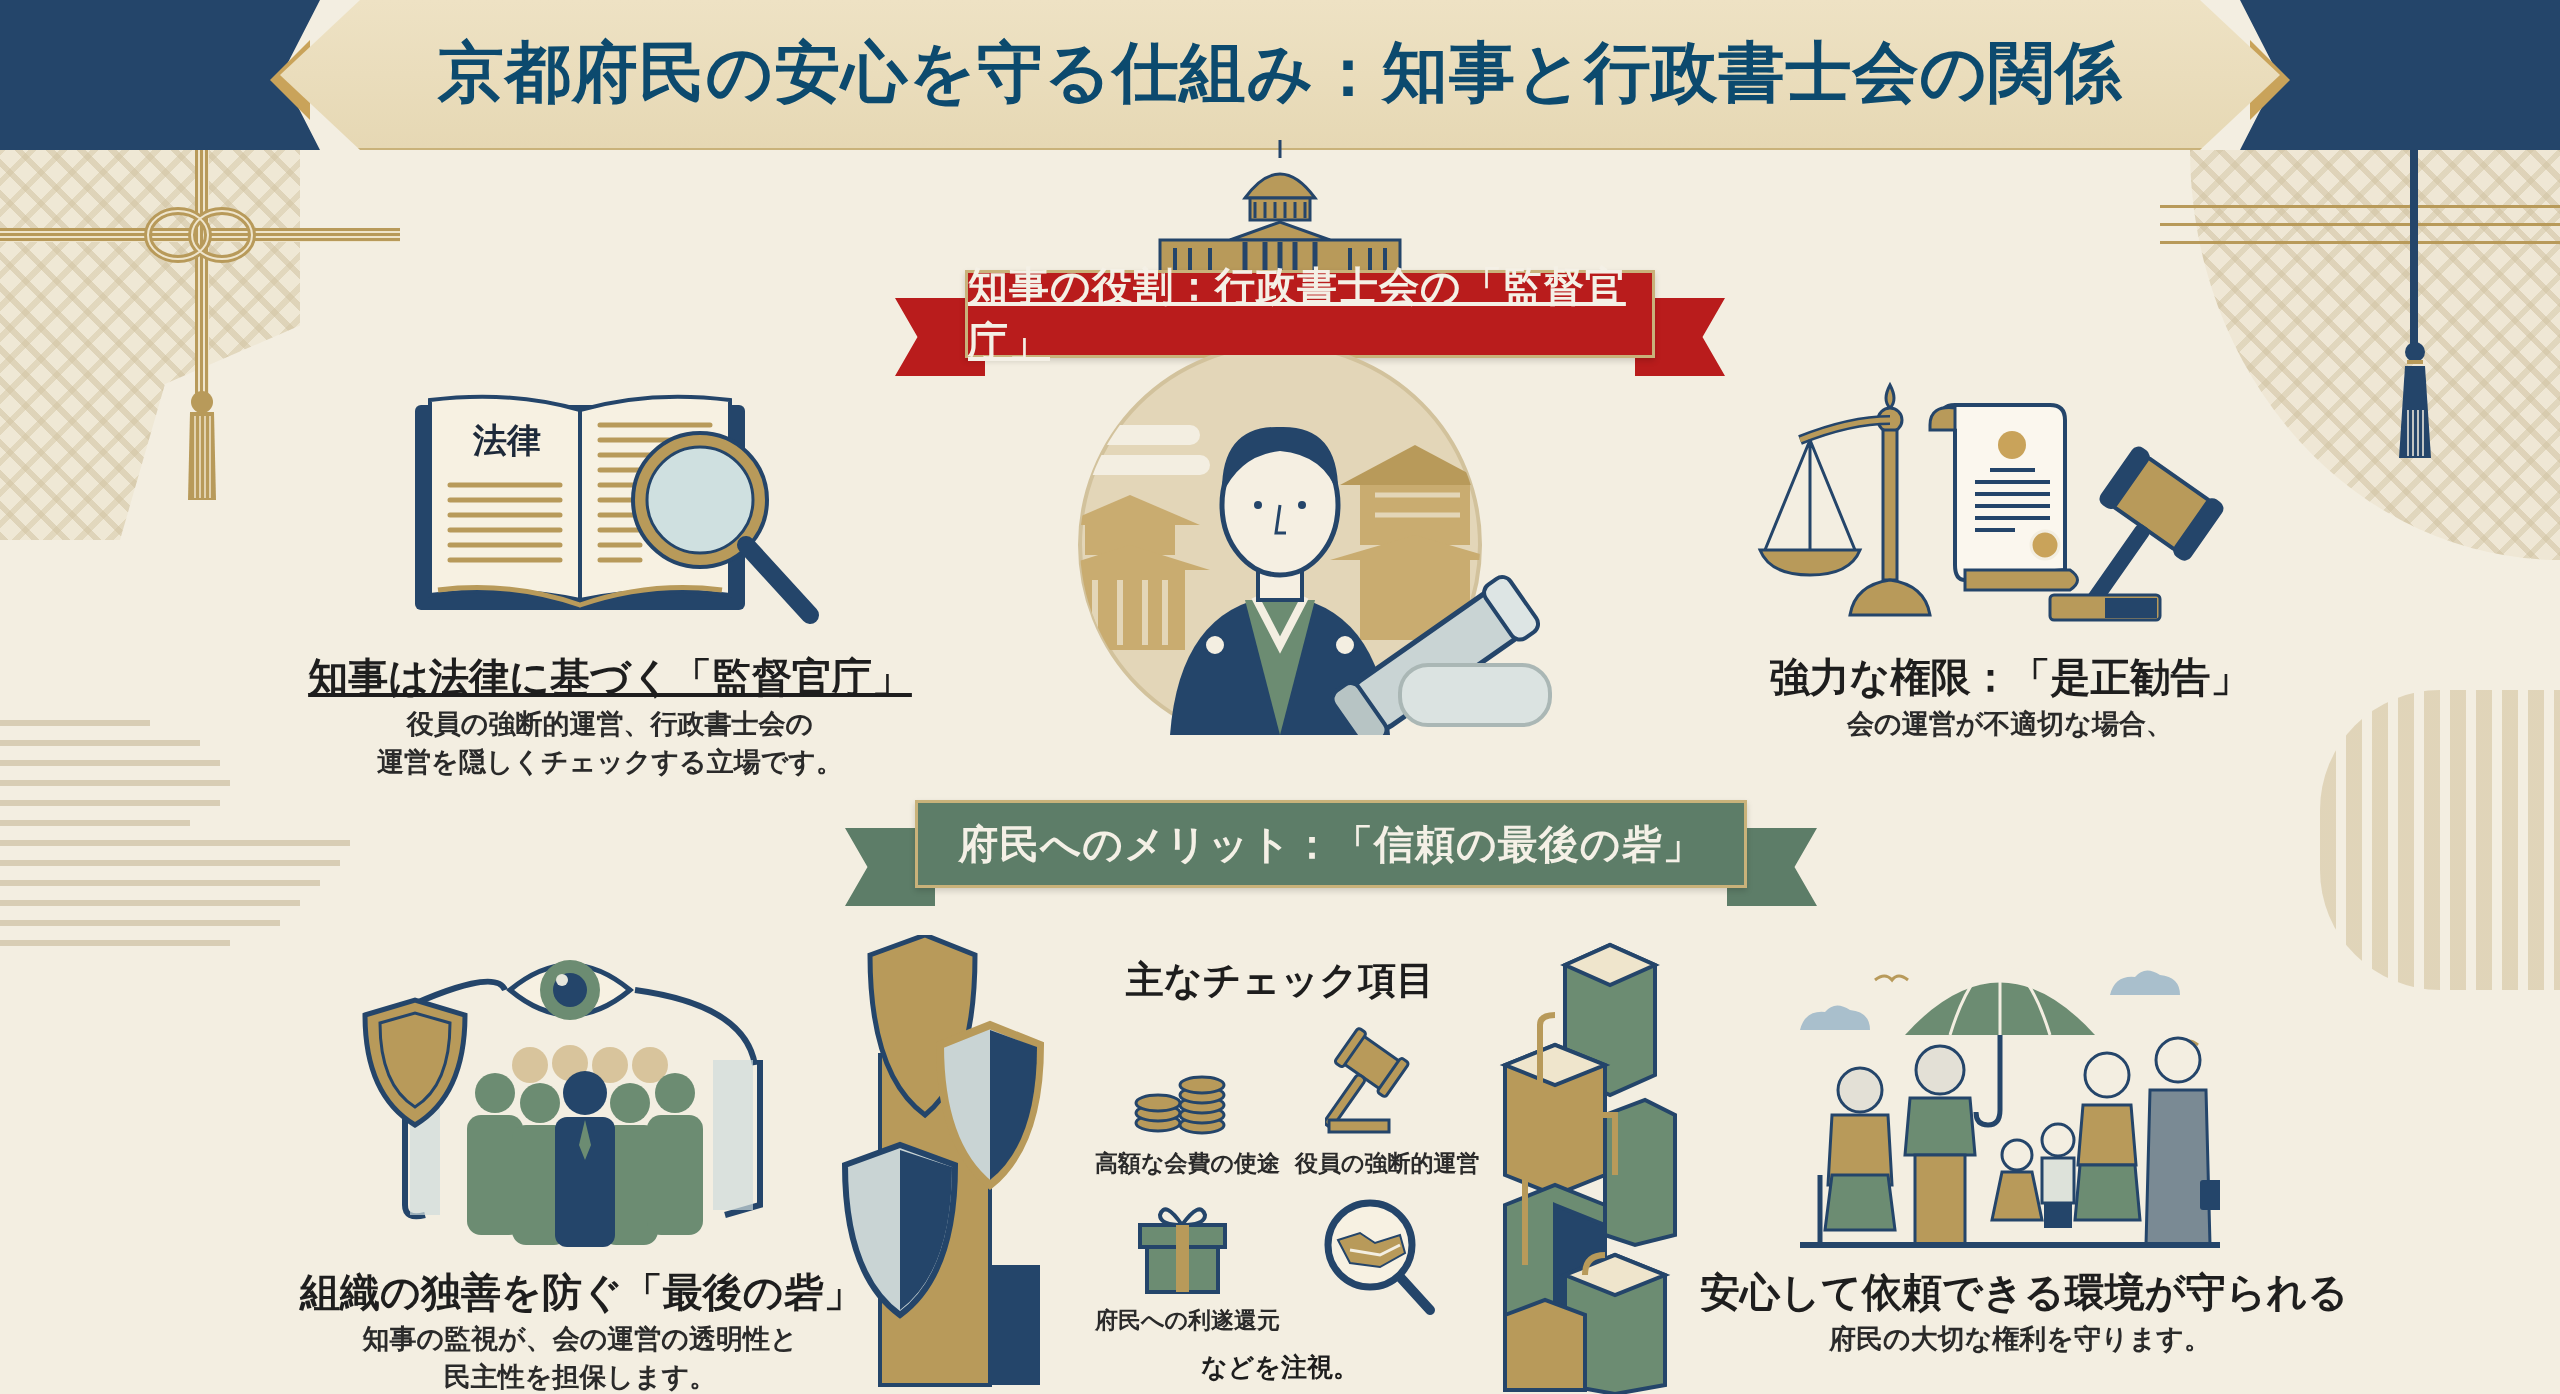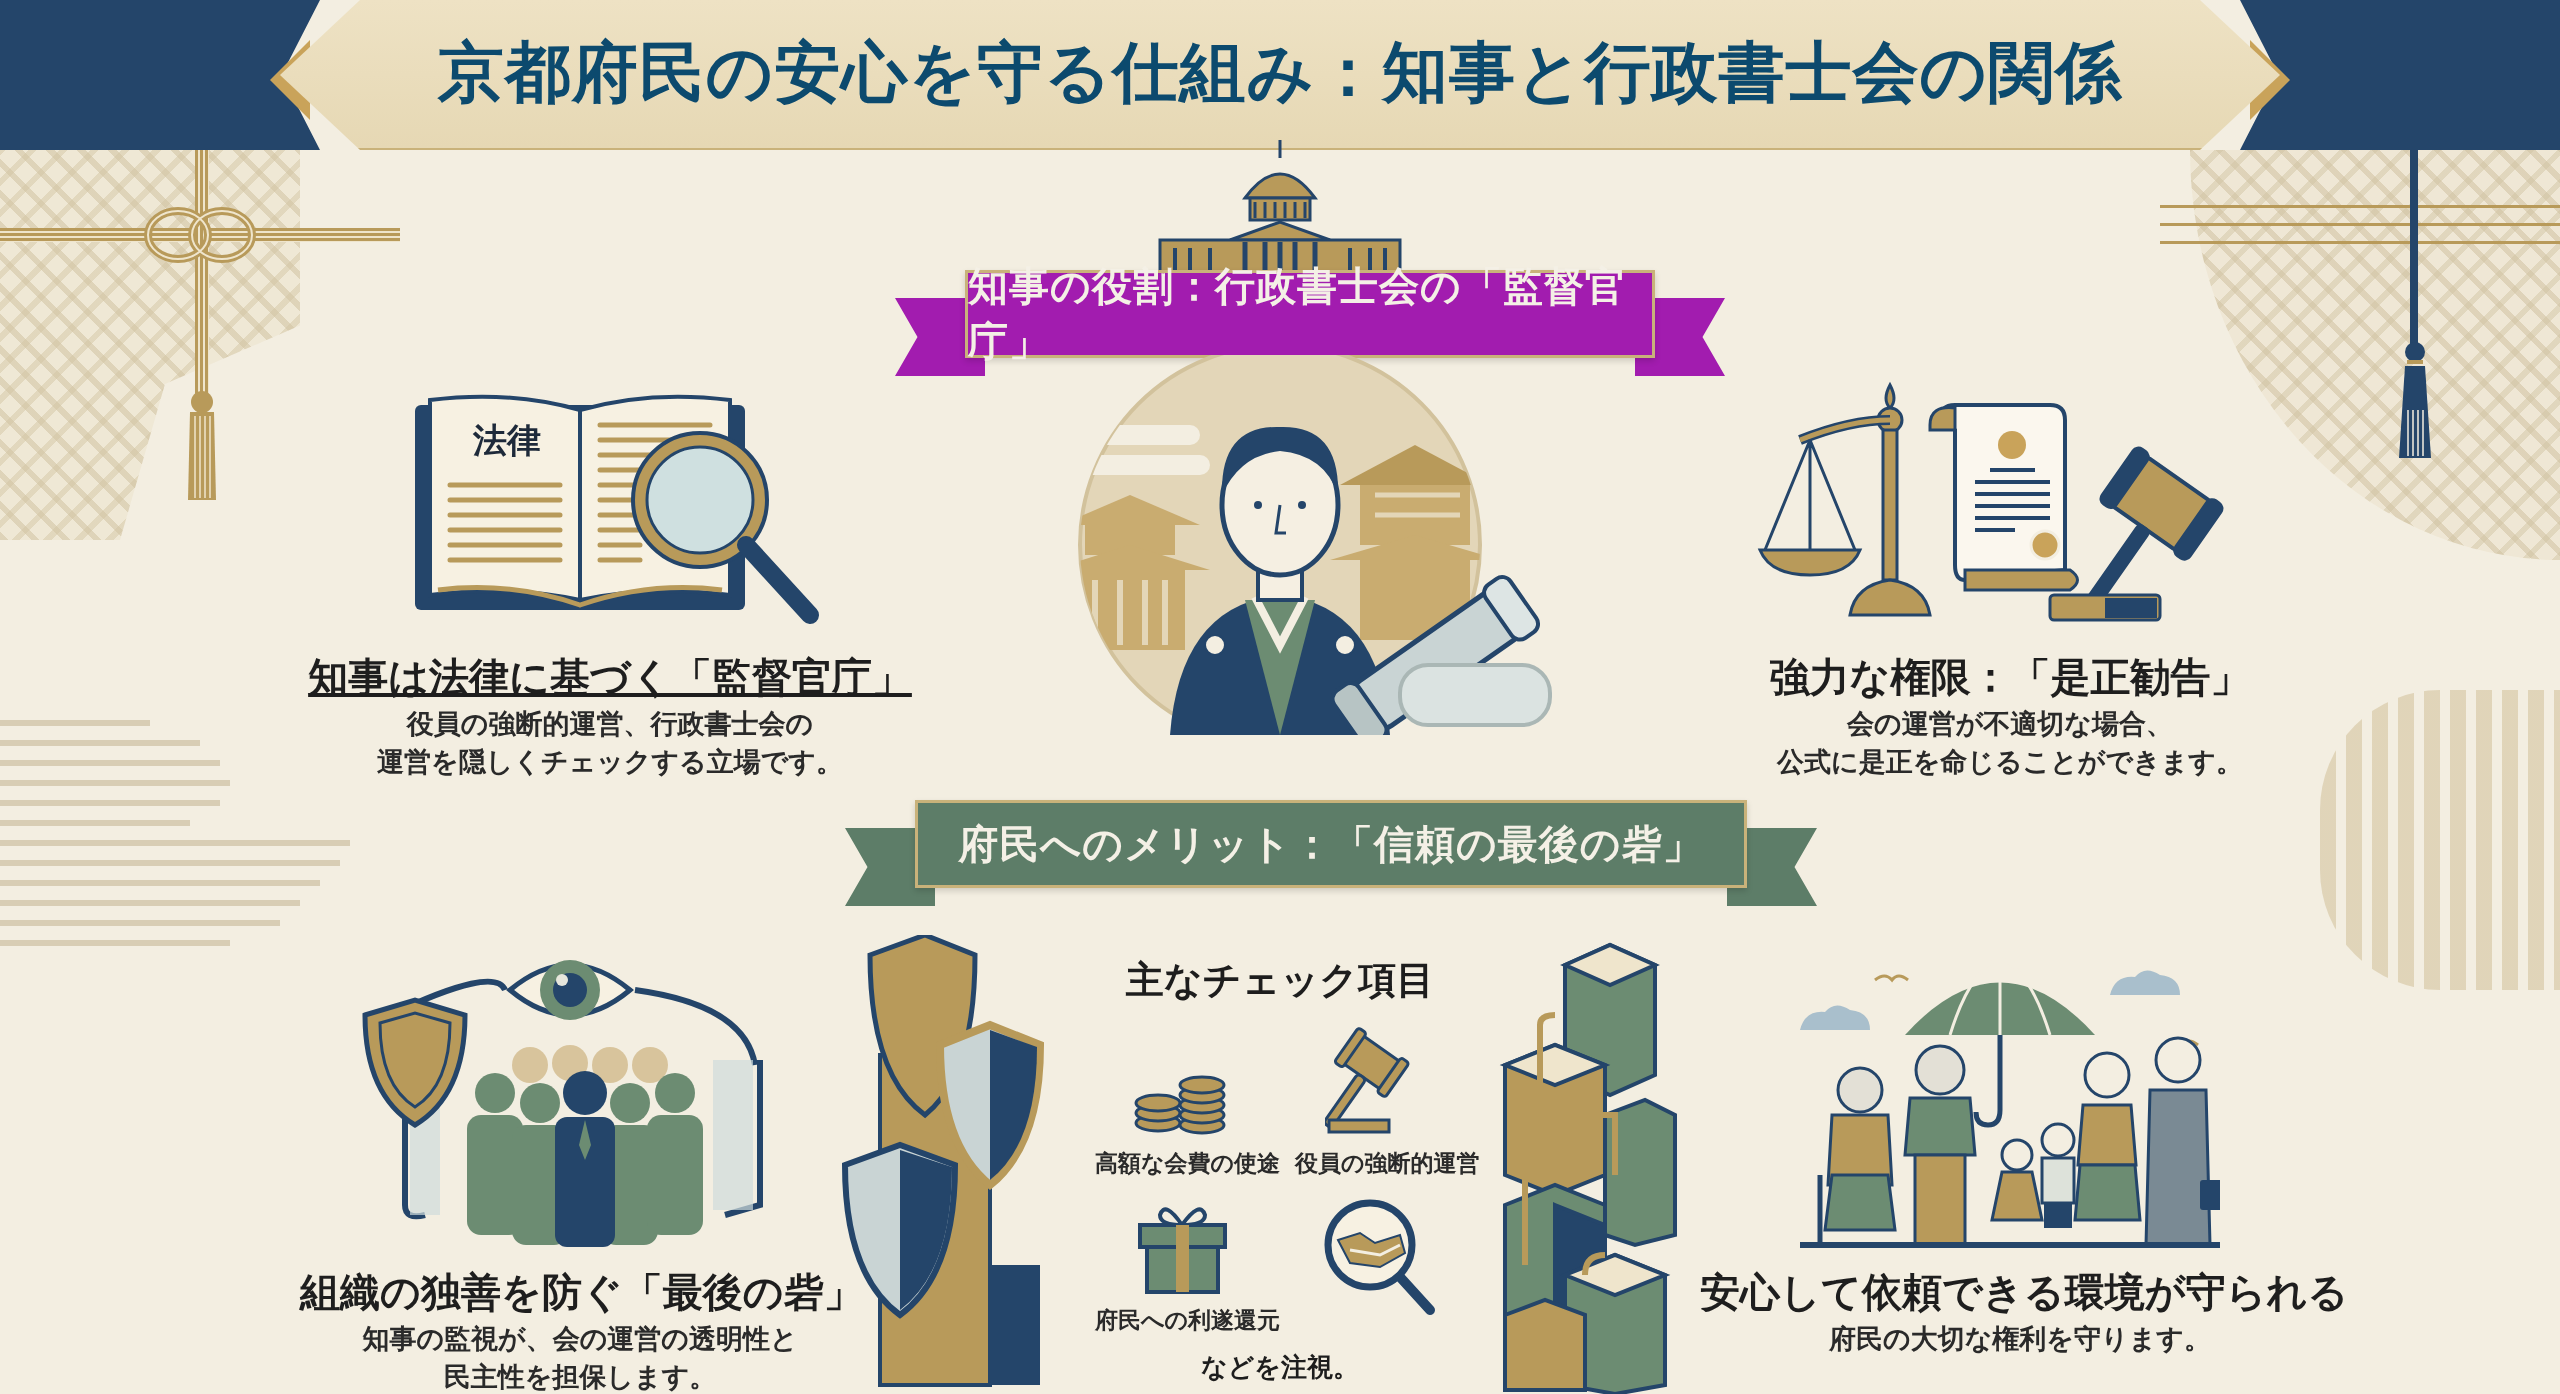--- a/index.html
+++ b/index.html
@@ -61,21 +61,21 @@
 
   
   .ribbon { position:absolute; }
   .ribbon .tail { position:absolute; top:28px; width:90px; height:78px; }
   .ribbon .tail.l { left:-70px; clip-path: polygon(0 0,100% 0,100% 100%,0 100%,25% 50%); }
   .ribbon .tail.r { right:-70px; clip-path: polygon(0 0,100% 0,75% 50%,100% 100%,0 100%); }
   .ribbon .body { position:relative; height:88px; border:3px solid #c9b27a;
     display:flex; align-items:center; justify-content:center;
     color:#f4f0e6; font-size:40px; font-weight:bold; letter-spacing:1px;
     box-shadow: 0 3px 6px rgba(0,0,0,.15); }
-  .ribbon-navy .body, .ribbon-navy .tail { background:#a21caf; }
+  .ribbon-navy .body, .ribbon-navy .tail { background:#b91c1c;text-decoration:underline; }
   .ribbon-green .body, .ribbon-green .tail { background:#5d7d68; }
   .ribbon-navy { left:965px; top:270px; width:690px; }
   .ribbon-green { left:915px; top:800px; width:832px; }
 
   
   .block-title { position:absolute; text-align:center; font-weight:bold; font-size:40px; color:#1e1e1e; white-space:nowrap; }
   .block-desc { position:absolute; text-align:center; font-size:27px; font-weight:bold; color:#2a2a2a; line-height:38px; white-space:nowrap; }
 
   .check-title { left:1080px; top:955px; width:400px; text-align:center; font-size:38px; font-weight:bold; }
   .check-label { position:absolute; font-size:23px; font-weight:bold; color:#2a2a2a; white-space:nowrap; }
@@ -260,21 +260,20 @@
       <rect x="392" y="158" width="16" height="110" rx="6" fill="#24456a"></rect>
     </g>
     <rect x="300" y="225" width="110" height="25" rx="4" fill="#b89a5a" stroke="#24456a" stroke-width="3"></rect>
     <rect x="355" y="228" width="52" height="20" fill="#24456a"></rect>
   </svg>
 </div>
 
 <div class="block-title" style="left:1700px;top:650px;width:620px;">強力な権限：「是正勧告」</div>
 <div class="block-desc" style="left:1700px;top:705px;width:620px;">
   <div>会の運営が不適切な場合、</div>
-  <div>公式に是正を命じることができます。</div>
 </div>
 
 <div class="ribbon ribbon-green">
   <div class="tail l"></div>
   <div class="tail r"></div>
   <div class="body">府民へのメリット：「信頼の最後の砦」</div>
 </div>
 
 <div class="abs" style="left:345px;top:945px;width:440px;height:305px;">
   <svg width="440" height="305" viewBox="0 0 440 305">

